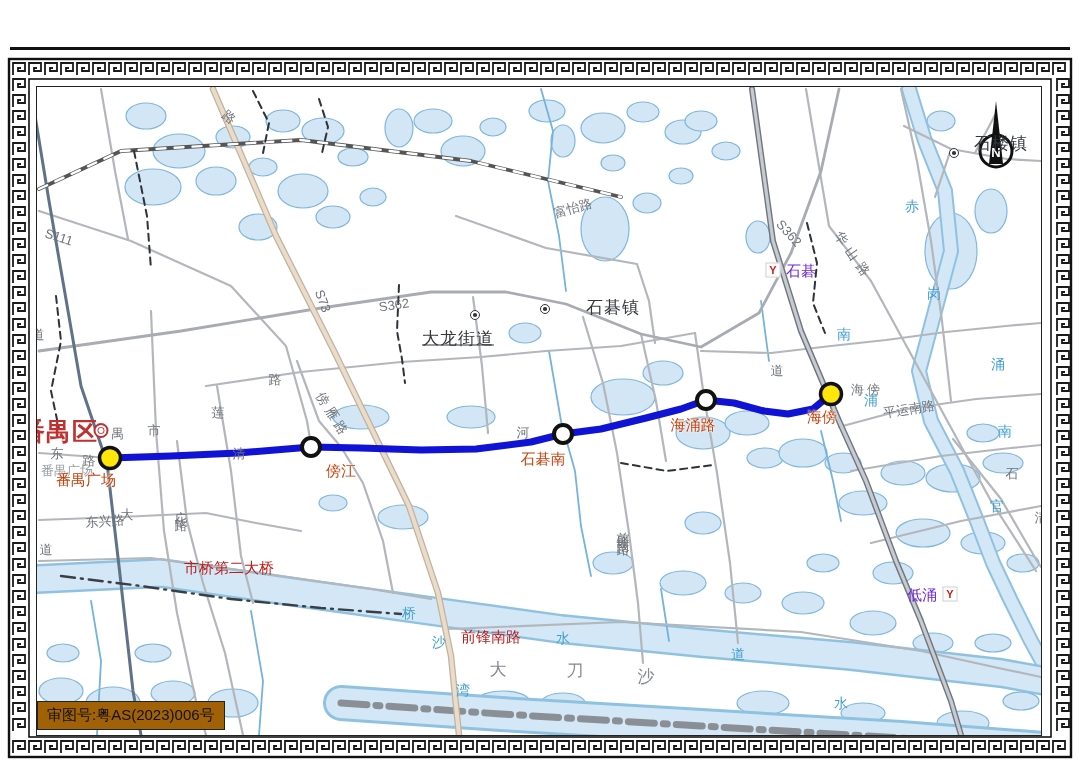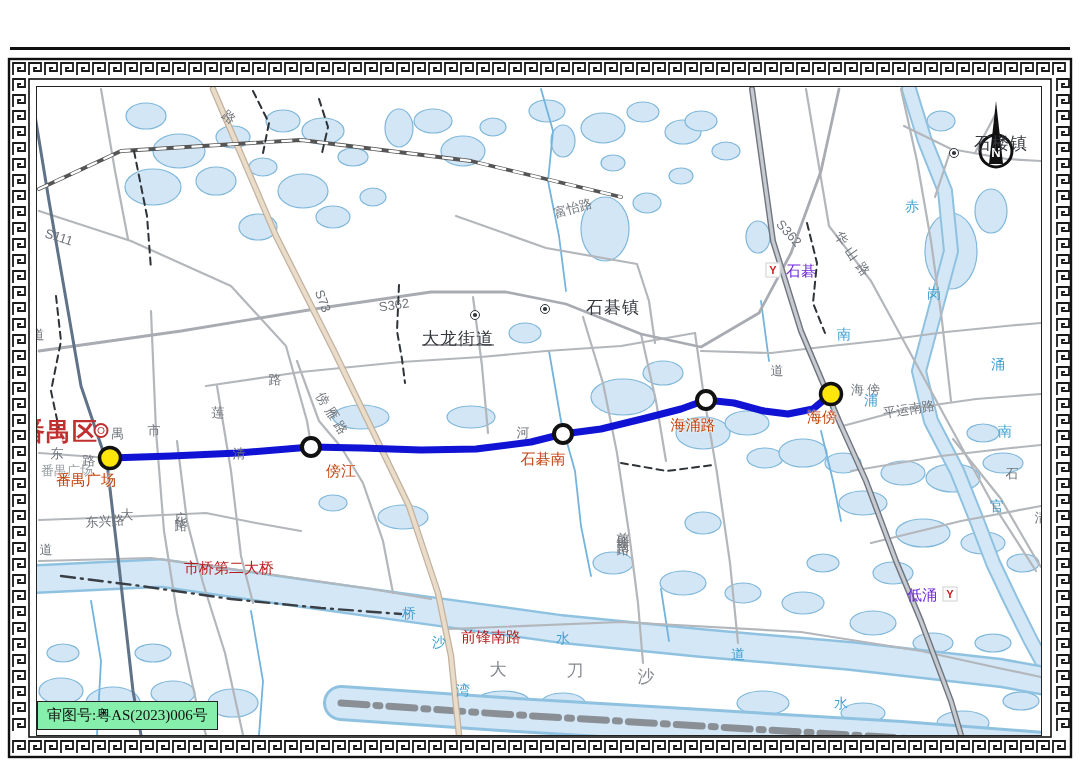--- a/index.html
+++ b/index.html
@@ -25,22 +25,22 @@
   .vert{writing-mode:vertical-rl;letter-spacing:4px;}
   .ring{display:inline-block;width:8px;height:8px;border:1.6px solid #33373c;border-radius:50%;
         position:relative;vertical-align:middle;margin-right:4px;background:#fff;}
   .ring i{position:absolute;left:2.2px;top:2.2px;width:3.6px;height:3.6px;border-radius:50%;background:#33373c;}
   .dring{display:inline-block;width:11px;height:11px;border:2px solid #c03030;border-radius:50%;
          position:relative;background:#fff;}
   .dring i{position:absolute;left:2.4px;top:2.4px;width:4.2px;height:4.2px;border:1.6px solid #c03030;border-radius:50%;}
   .mlogo{position:absolute;width:13px;height:13px;background:#fff;border:1px solid #d0d0d0;
          color:#cc1f1f;font-size:11px;font-weight:bold;text-align:center;line-height:12px;
          transform:translate(-50%,-50%);}
-  #approval{position:absolute;left:0px;top:614px;background:#86efac;border:1.6px solid #222;
-            padding:4px 9px;font-size:15px;color:#111;z-index:30;font-family:Liberation Serif, serif;}
+  #approval{position:absolute;left:0px;top:614px;background:#a16207;border:1.6px solid #222;
+            padding:4px 9px;font-size:15px;color:#111;z-index:30;}
 </style>
 </head>
 <body>
 <div id="page">
 
 <div id="title-rule"></div>
 <svg id="frame-svg" width="1080" height="764">
       <rect x="9" y="59" width="1062" height="698" fill="none" stroke="#111" stroke-width="2.4"></rect>
       <rect x="29" y="79" width="1022" height="658" fill="none" stroke="#111" stroke-width="1.6"></rect>
       <g transform="translate(11,61)">

